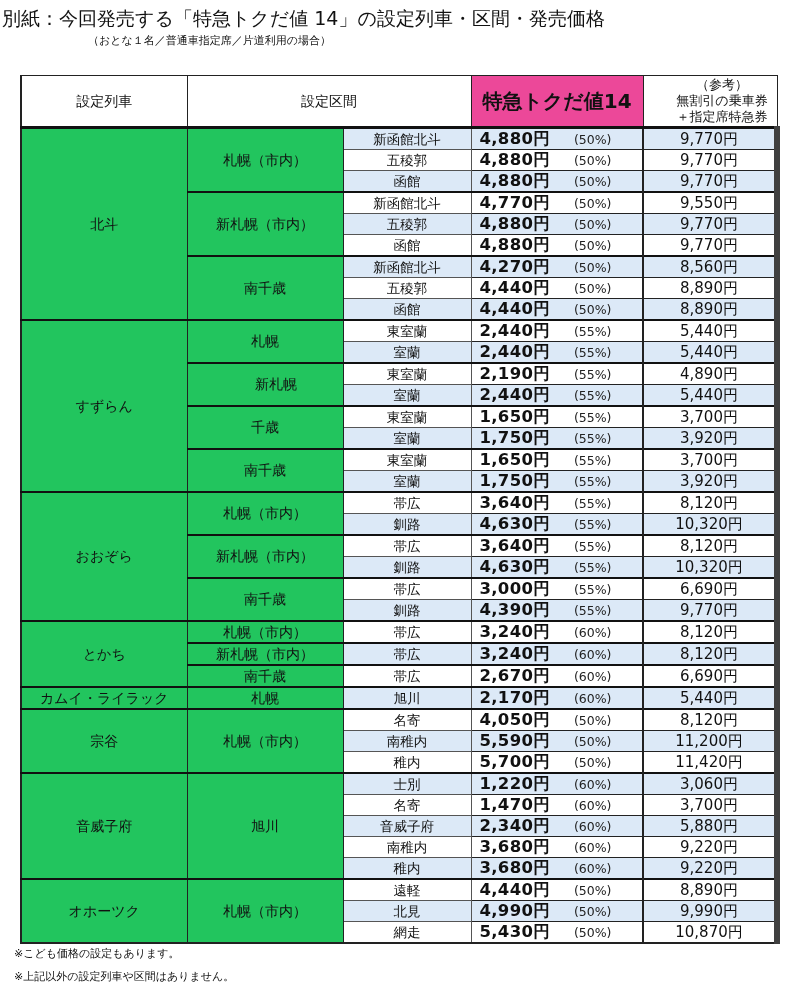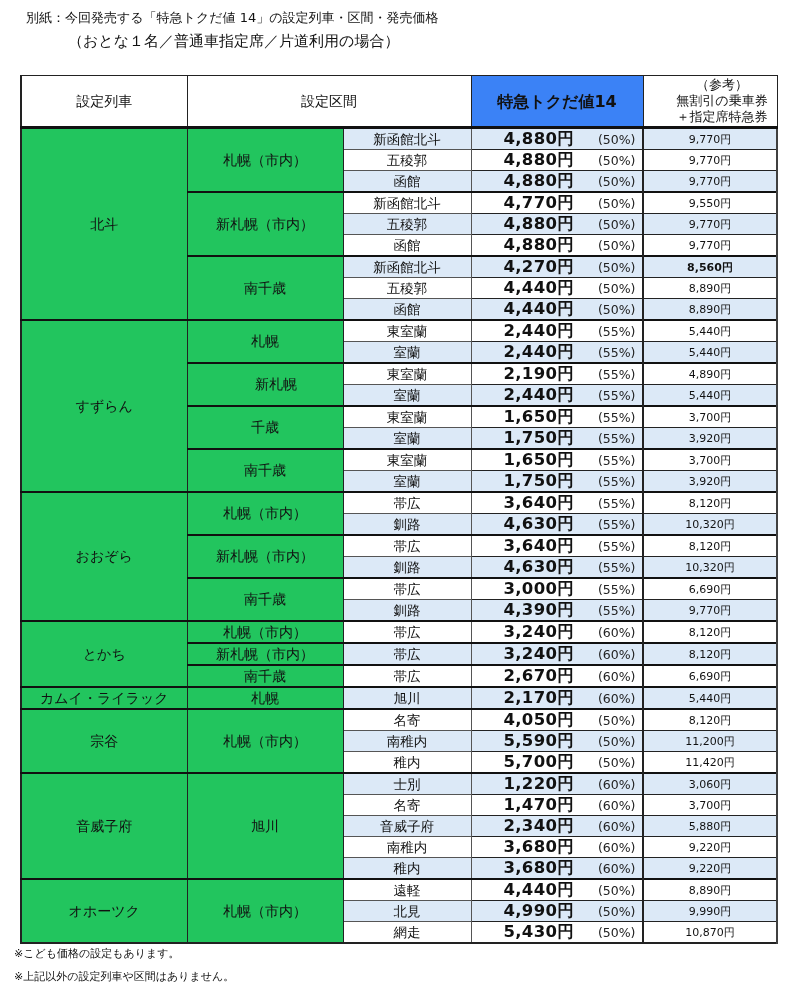--- a/index.html
+++ b/index.html
@@ -1,32 +1,32 @@
 <!DOCTYPE html>
 <html><head>
 <meta charset="utf-8">
 <style>
   html,body{margin:0;padding:0;background:#fff;}
   body{width:796px;height:1000px;position:relative;overflow:hidden;font-family:"DejaVu Sans","Liberation Sans",sans-serif;color:#111;}
-  .title{position:absolute;left:26px;top:8px;font-size:13px;line-height:20px;white-space:nowrap;}
-  .subtitle{position:absolute;left:68px;top:31px;font-size:15px;line-height:20px;white-space:nowrap;}
+  .title{position:absolute;left:2px;top:8px;font-size:19px;line-height:20px;white-space:nowrap;}
+  .subtitle{position:absolute;left:88px;top:31px;font-size:11px;line-height:20px;white-space:nowrap;}
   table{position:absolute;left:20px;top:75px;border-collapse:collapse;table-layout:fixed;width:756px;}
   col.c1{width:166px;} col.c2{width:156px;} col.c3{width:128px;} col.c4{width:172px;} col.c5{width:134px;}
   th,td{padding:0;text-align:center;vertical-align:middle;border:1px solid #222;font-size:13.5px;line-height:15px;overflow:hidden;white-space:nowrap;}
   thead th{height:50px;font-weight:normal;font-size:14px;border-bottom:3px solid #111;}
-  thead th.tokuda{background:#3b82f6;font-weight:bold;font-size:16px;}
+  thead th.tokuda{background:#ec4899;font-weight:bold;font-size:20px;}
   thead th.ref{font-size:13px;line-height:16px;padding-left:24px;}
   tbody td{height:20px;}
   tbody td.train,tbody td.from{background:#22c55e;font-size:14px;}
   tr.blue td.to,tr.blue td.price,tr.blue td.ref{background:#dce9f7;}
   td.to{border-color:#555;}
-  td.price{text-align:left;padding-left:32px;border-right:2px solid #222;}
+  td.price{text-align:left;padding-left:8px;border-right:2px solid #222;}
   td.price .amt{font-weight:bold;font-size:16.5px;letter-spacing:0.3px;display:inline-block;width:92px;}
   td.price .pct{font-size:12.5px;color:#222;display:inline-block;width:40px;text-align:right;}
-  td.ref{font-size:11px;border-right:2px solid #404040;}
+  td.ref{font-size:15px;border-right:6px solid #404040;}
   tr.sec td{border-top:2px solid #111;}
   table{border-left:2px solid #222;border-bottom:2px solid #222;}
   .note{position:absolute;left:14px;font-size:11px;line-height:20px;white-space:nowrap;}
 </style>
 </head>
 <body>
 
 <div class="title">別紙：今回発売する「特急トクだ値 14」の設定列車・区間・発売価格</div>
 <div class="subtitle">（おとな１名／普通車指定席／片道利用の場合）</div>
 
@@ -81,21 +81,21 @@
       </tr>
       <tr>
         <td class="to">函館</td>
         <td class="price"><span class="amt">4,880円</span><span class="pct">(50%)</span></td>
         <td class="ref">9,770円</td>
       </tr>
       <tr class="blue">
         <td class="from" rowspan="3" style="border-top: 2px solid rgb(17, 17, 17);">南千歳</td>
         <td class="to" style="border-top: 2px solid rgb(17, 17, 17);">新函館北斗</td>
         <td class="price" style="border-top: 2px solid rgb(17, 17, 17);"><span class="amt">4,270円</span><span class="pct">(50%)</span></td>
-        <td class="ref" style="border-top: 2px solid rgb(17, 17, 17); font-weight: bold;">8,560円</td>
+        <td class="ref" style="border-top: 2px solid rgb(17, 17, 17);">8,560円</td>
       </tr>
       <tr>
         <td class="to">五稜郭</td>
         <td class="price"><span class="amt">4,440円</span><span class="pct">(50%)</span></td>
         <td class="ref">8,890円</td>
       </tr>
       <tr class="blue">
         <td class="to">函館</td>
         <td class="price"><span class="amt">4,440円</span><span class="pct">(50%)</span></td>
         <td class="ref">8,890円</td>

